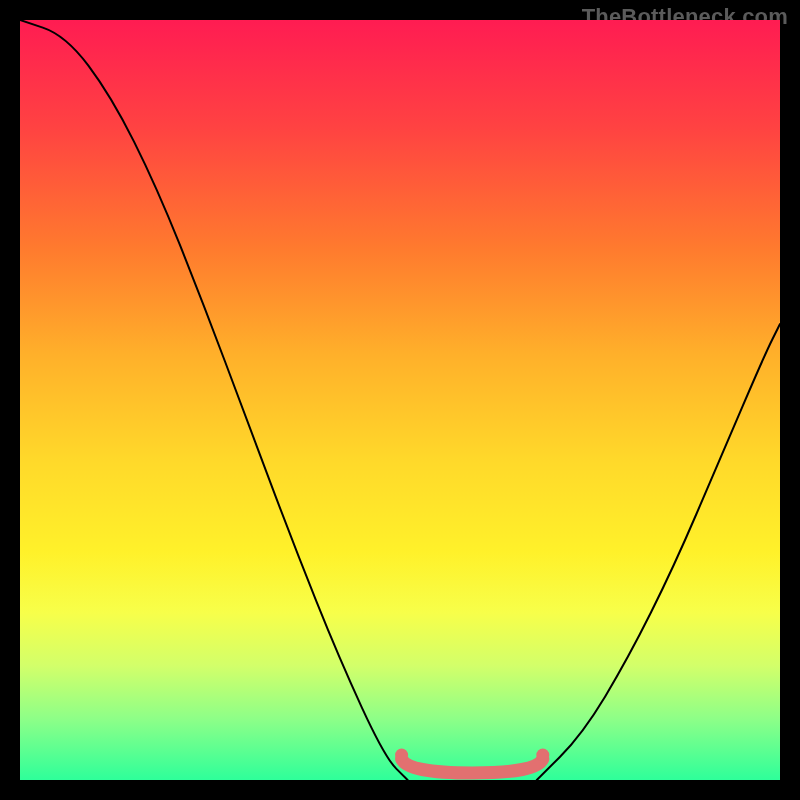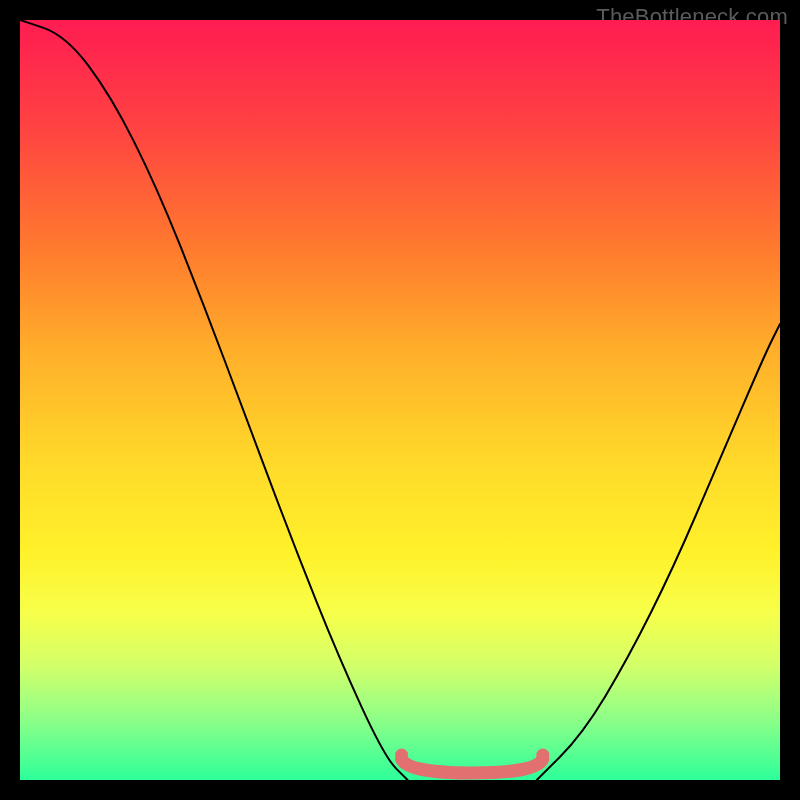--- a/index.html
+++ b/index.html
@@ -9,21 +9,21 @@
     width: 800px;
     height: 800px;
     background: #000;
   }
   .watermark {
     position: absolute;
     top: 4px;
     right: 12px;
     font-family: Arial, Helvetica, sans-serif;
     font-size: 22px;
-    font-weight: 400;
+    font-weight: 700;
     color: #5b5b5b;
     letter-spacing: 0.2px;
     margin-left: 36px;
   }
   .plot {
     position: absolute;
     left: 20px;
     top: 20px;
     width: 760px;
     height: 760px;

